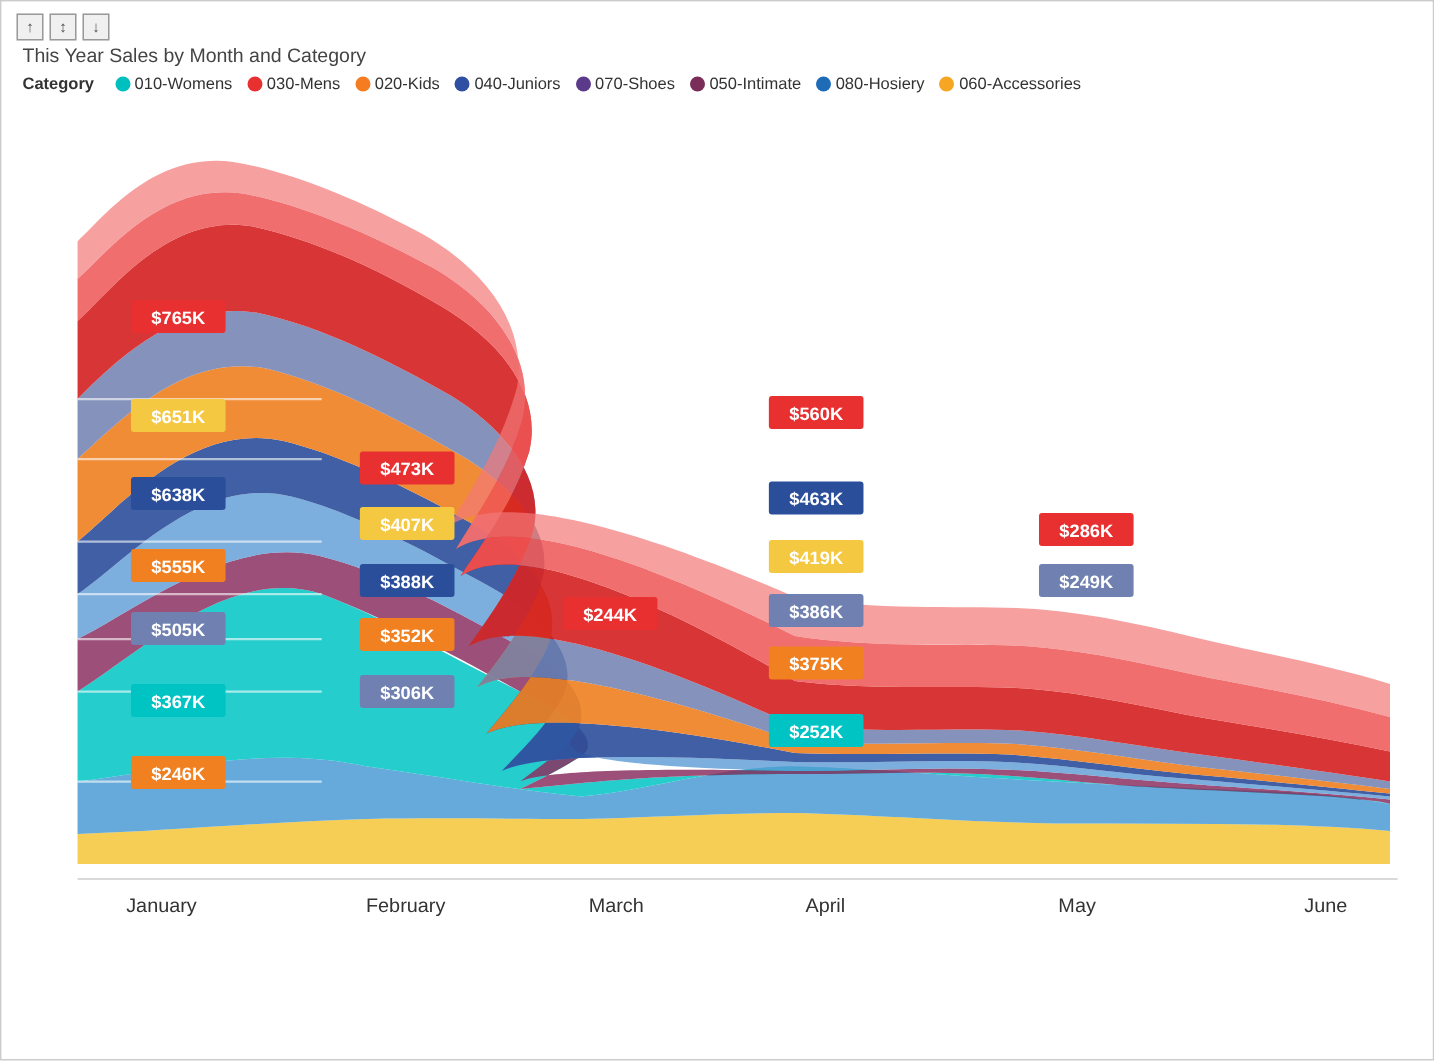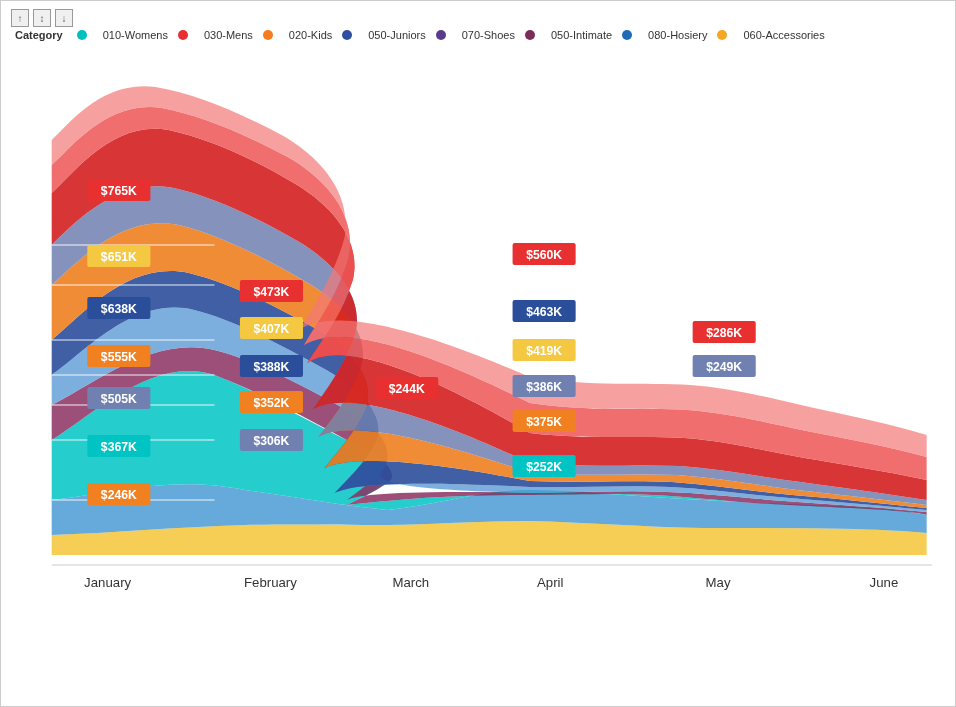--- a/index.html
+++ b/index.html
@@ -51,58 +51,59 @@
       margin-bottom: 4px;
       padding-left: 4px;
     }
     .legend-label {
       font-weight: bold;
       margin-right: 4px;
     }
     .legend-item {
       display: flex;
       align-items: center;
-      gap: 16px;
+      gap: 3px;
     }
     .legend-dot {
       width: 10px;
       height: 10px;
       border-radius: 50%;
     }
     .svg-area {
       width: 100%;
       height: 560px;
     }
   </style>
 </head>
 <body>
 
 <div class="chart-container">
   <div class="window-controls">
     <div class="window-btn">↑</div>
     <div class="window-btn">↕</div>
     <div class="window-btn">↓</div>
   </div>
+  <div class="chart-title">This Year Sales by Month and Category</div>
   <div class="legend">
       <span class="legend-label">Category</span>
       <div class="legend-item">
         <div class="legend-dot" style="background: rgb(0, 191, 191);"></div>
         <span>010-Womens</span>
       </div>
       <div class="legend-item">
         <div class="legend-dot" style="background: rgb(232, 48, 48);"></div>
         <span>030-Mens</span>
       </div>
       <div class="legend-item">
         <div class="legend-dot" style="background: rgb(245, 124, 32);"></div>
         <span>020-Kids</span>
       </div>
       <div class="legend-item">
         <div class="legend-dot" style="background: rgb(47, 79, 162);"></div>
-        <span>050-Juniors</span>
+        <span>040-Juniors</span>
       </div>
       <div class="legend-item">
         <div class="legend-dot" style="background: rgb(91, 58, 140);"></div>
         <span>070-Shoes</span>
       </div>
       <div class="legend-item">
         <div class="legend-dot" style="background: rgb(123, 45, 90);"></div>
         <span>050-Intimate</span>
       </div>
       <div class="legend-item">

